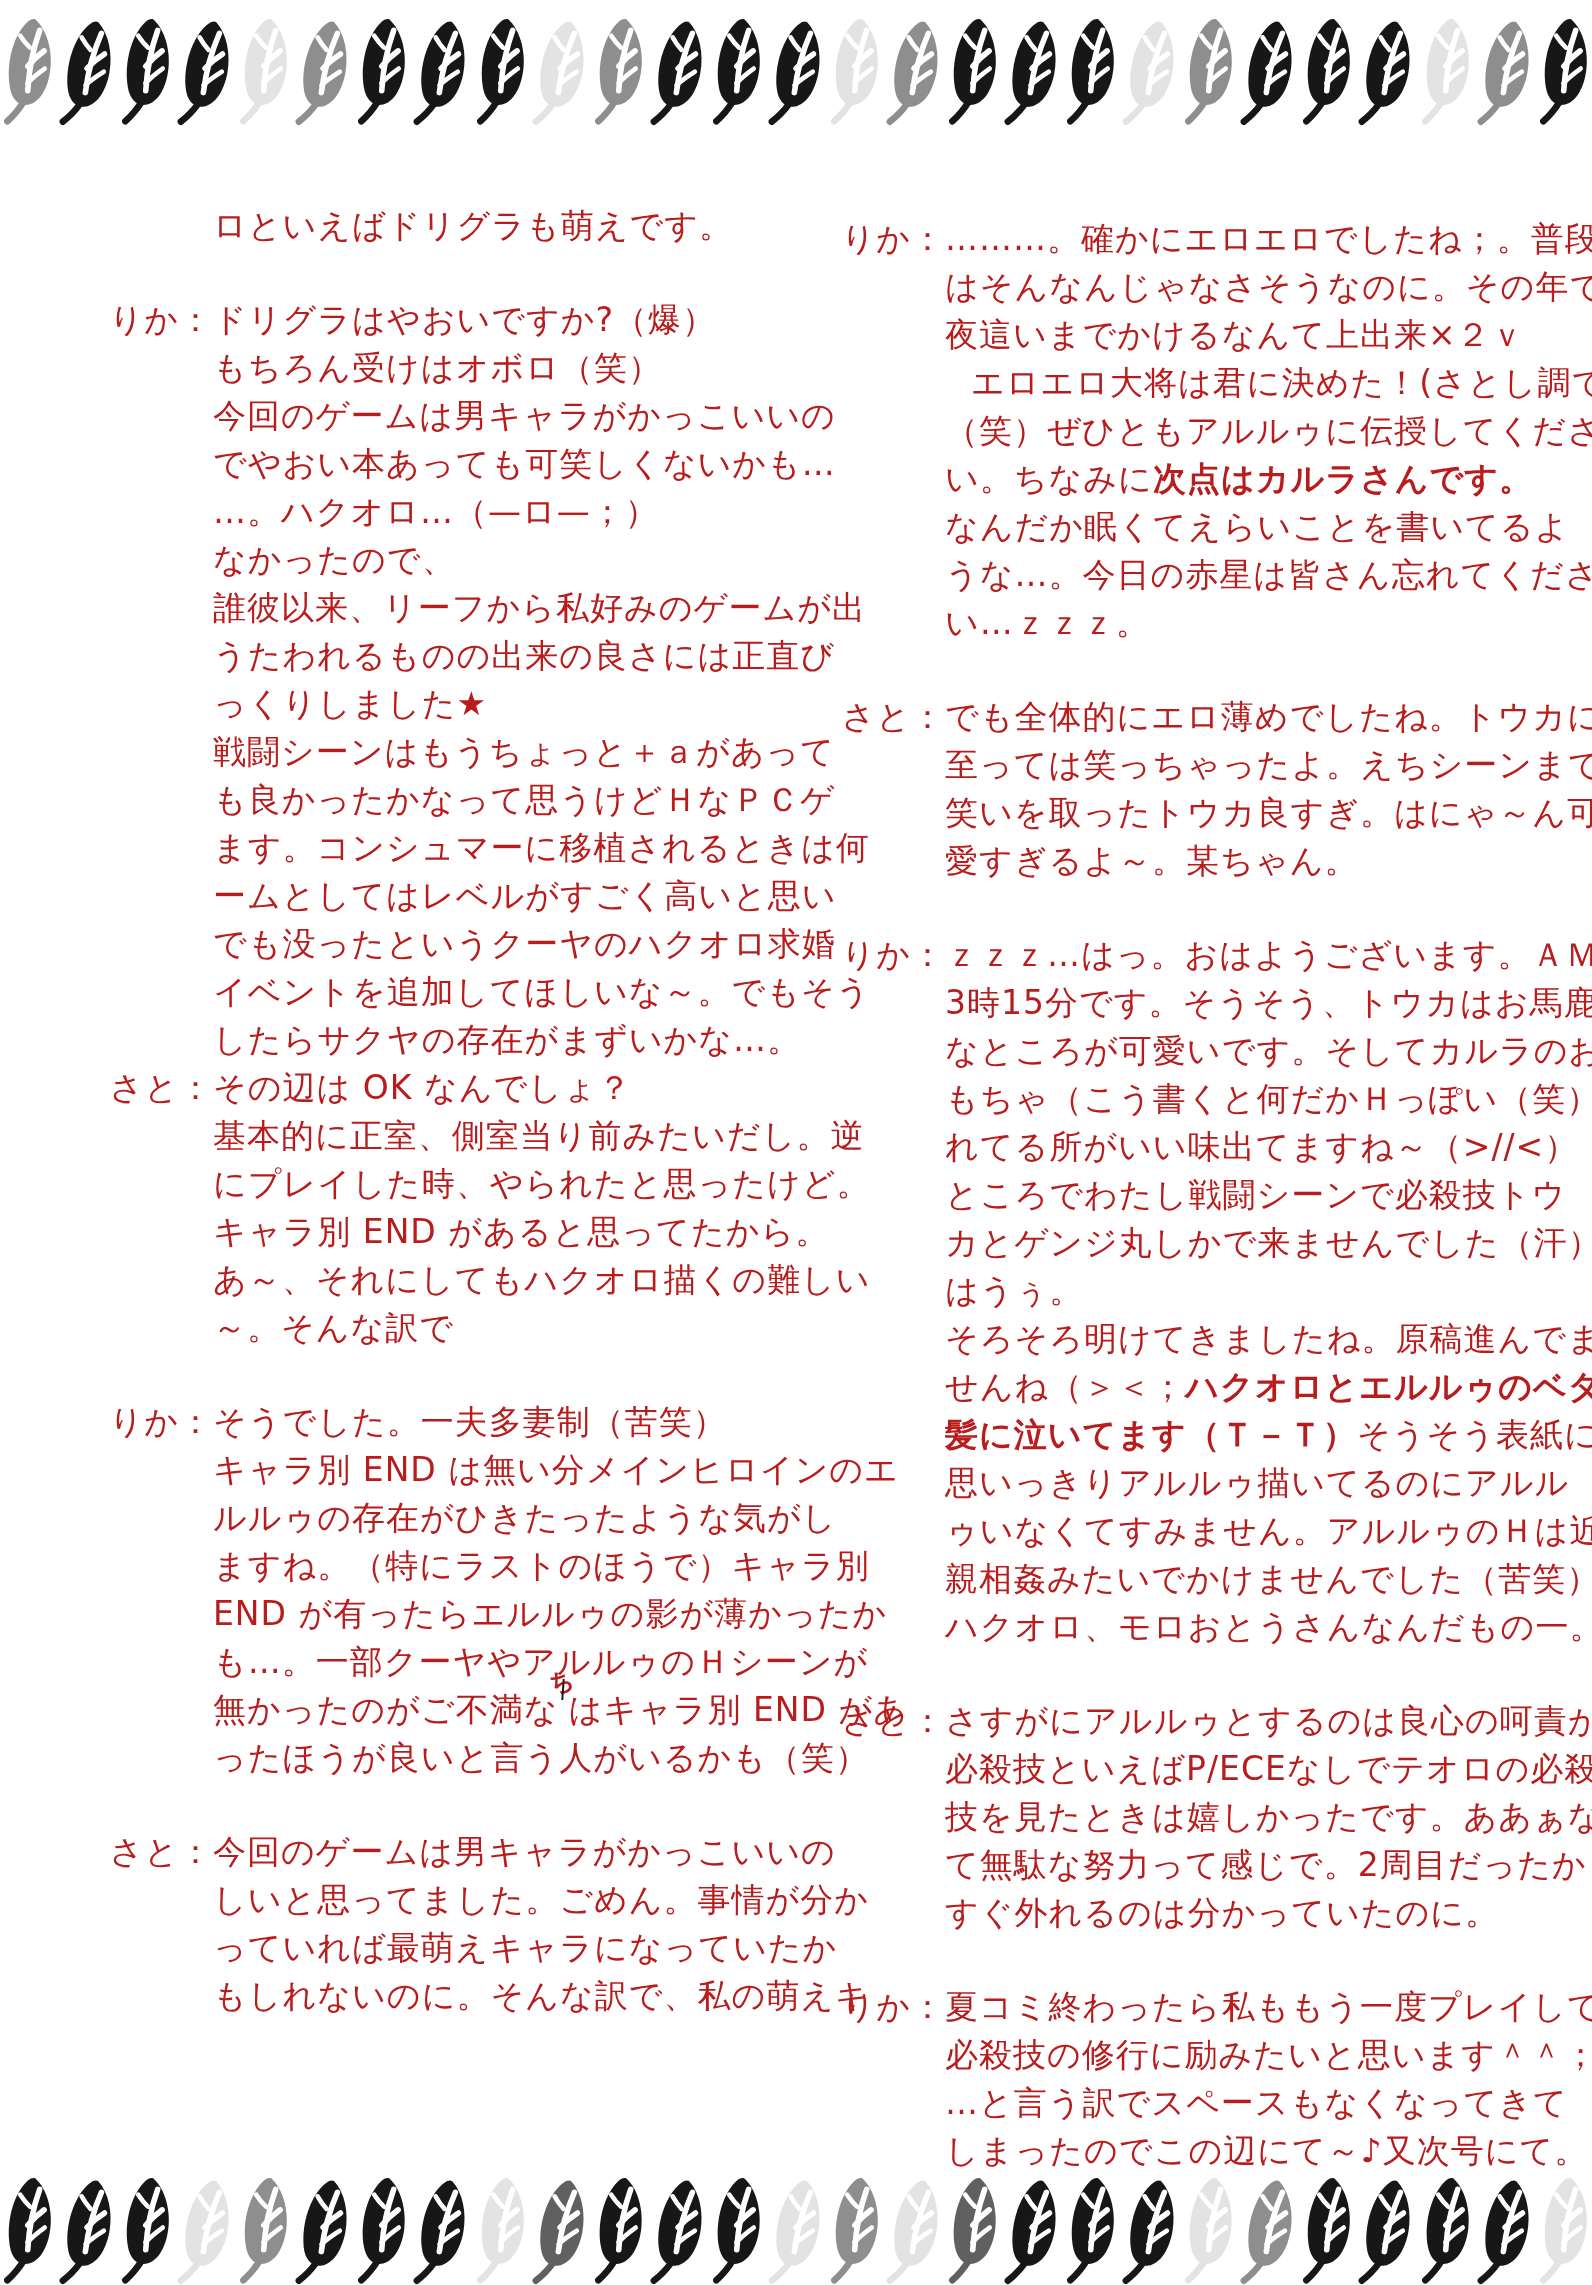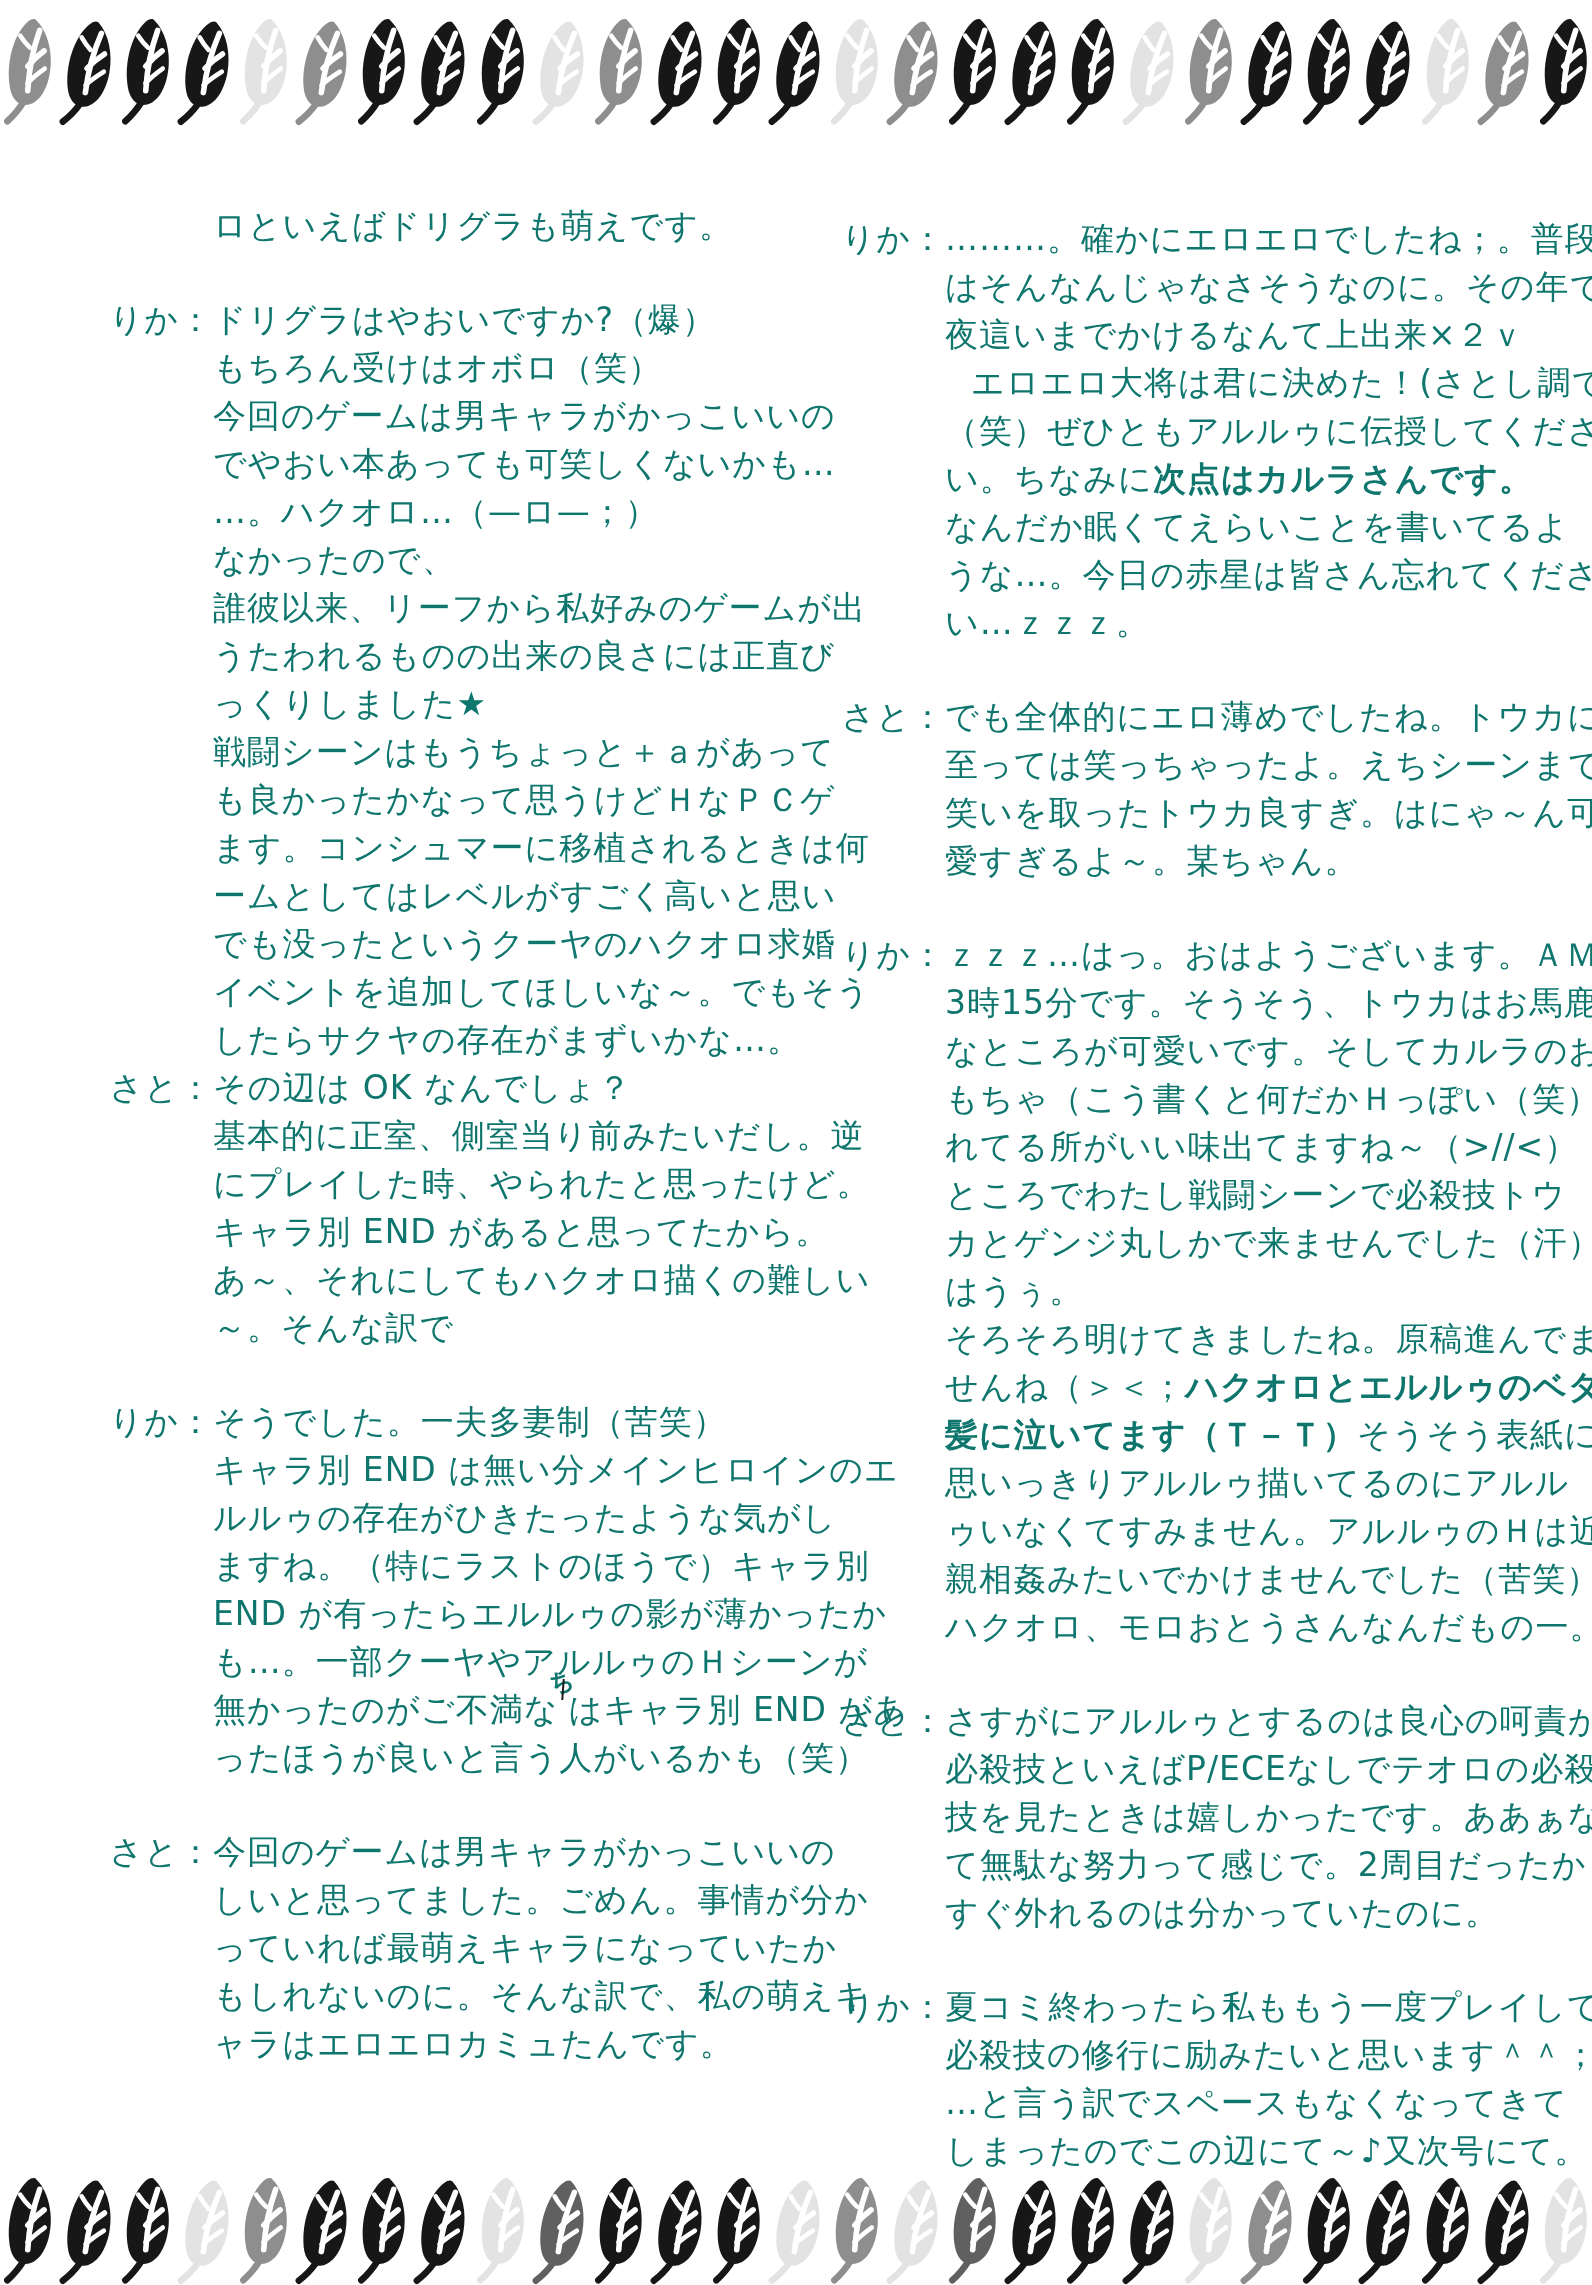--- a/index.html
+++ b/index.html
@@ -9,21 +9,21 @@
   }
   
   .leaf-row{position:absolute;left:0;width:1592px;display:flex;justify-content:space-between;}
   .leaf-row.top{top:16px;height:121px;}
   .leaf-row.bottom{top:2175px;height:110px;overflow:hidden;}
   .leaf{width:56px;height:111px;flex:0 0 auto;}
   .leaf:nth-child(odd){transform:rotate(-2deg);}
   .leaf:nth-child(even){transform:rotate(2deg) translateY(2px);}
   .leaf svg{width:100%;height:100%;display:block;}
   
-  .col{position:absolute;font-size:33px;line-height:48px;color:#0f766e;letter-spacing:1px;}
+  .col{position:absolute;font-size:33px;line-height:48px;color:#b91c1c;letter-spacing:1px;}
   .col-left{left:104px;top:202px;width:726px;}
   .col-right{left:836px;top:215px;width:736px;}
   .block{display:grid;grid-template-columns:109px 1fr;}
   .block.gap{margin-top:46px;}
   .speaker{white-space:nowrap;text-align:right;}
   .line{white-space:nowrap;}
   .line.ind1{padding-left:26px;}
   .seg.bold{font-weight:bold;}
   
   .ins{position:relative;display:inline-block;width:10px;height:1em;vertical-align:baseline;}
@@ -237,21 +237,20 @@
         <div class="line"><span class="seg">ったほうが良いと言う人がいるかも（笑）</span></div>
       </div>
     </div>
     <div class="block gap">
       <div class="speaker">さと：</div>
       <div>
         <div class="line"><span class="seg">今回のゲームは男キャラがかっこいいの</span></div>
         <div class="line"><span class="seg">しいと思ってました。ごめん。事情が分か</span></div>
         <div class="line"><span class="seg">っていれば最萌えキャラになっていたか</span></div>
         <div class="line"><span class="seg">もしれないのに。そんな訳で、私の萌えキ</span></div>
-        <div class="line"><span class="seg">ャラはエロエロカミュたんです。</span></div>
       </div>
     </div>
   </div>
 <div class="col col-right">
     <div class="block">
       <div class="speaker">りか：</div>
       <div>
         <div class="line"><span class="seg">………。確かにエロエロでしたね；。普段</span></div>
         <div class="line"><span class="seg">はそんなんじゃなさそうなのに。その年で</span></div>
         <div class="line"><span class="seg">夜這いまでかけるなんて上出来×２ｖ</span></div>

